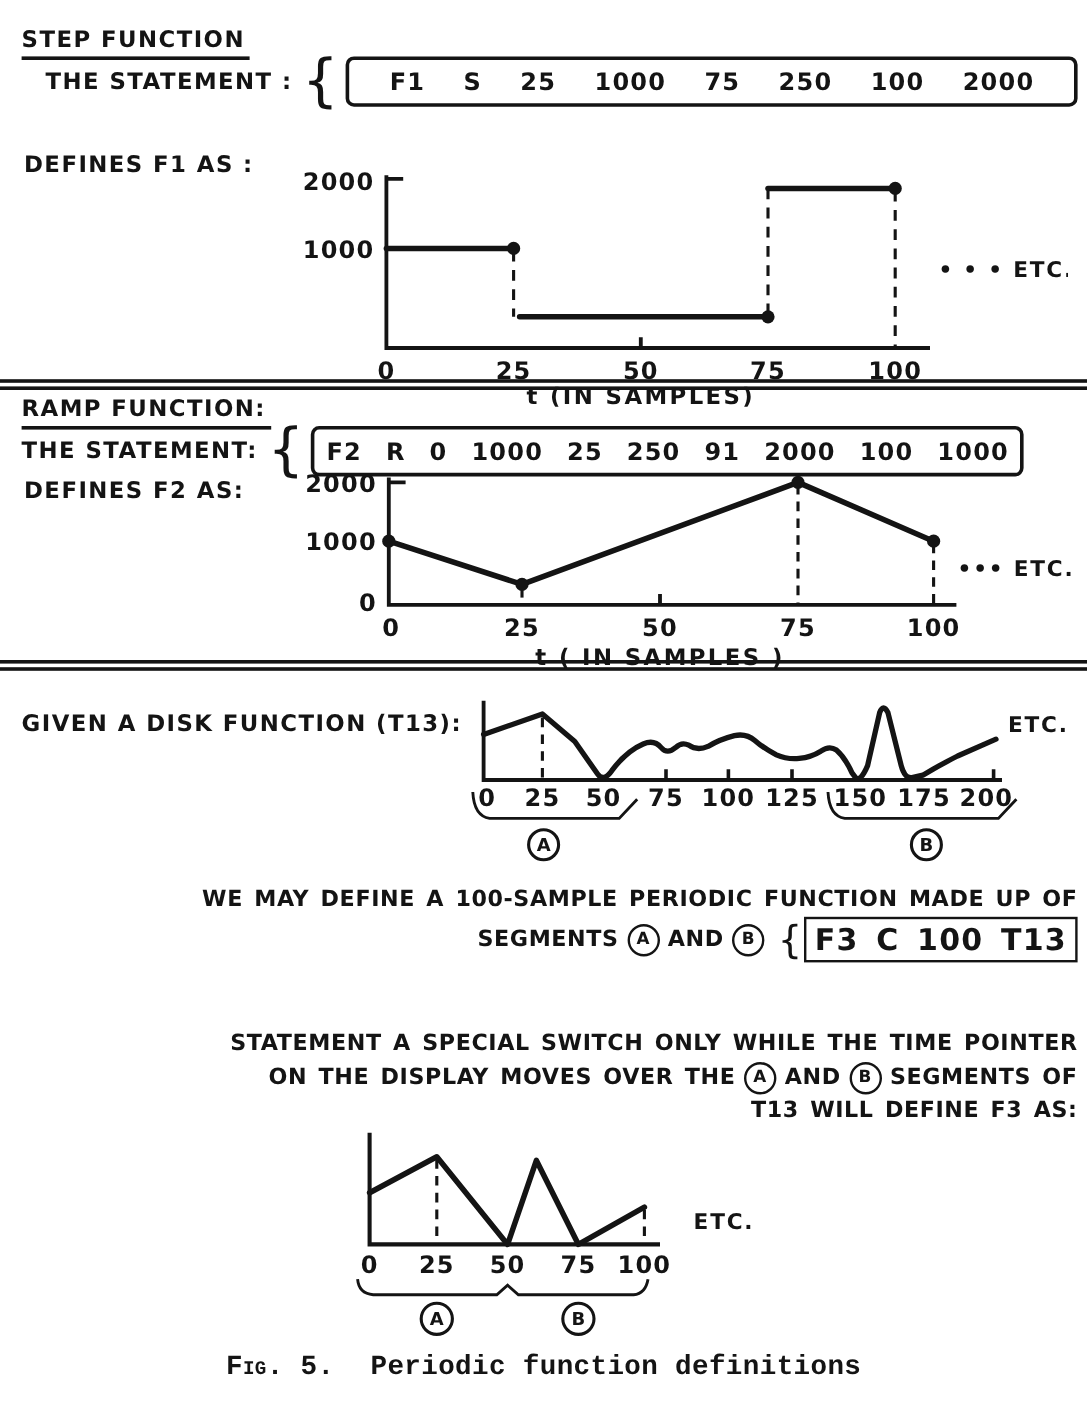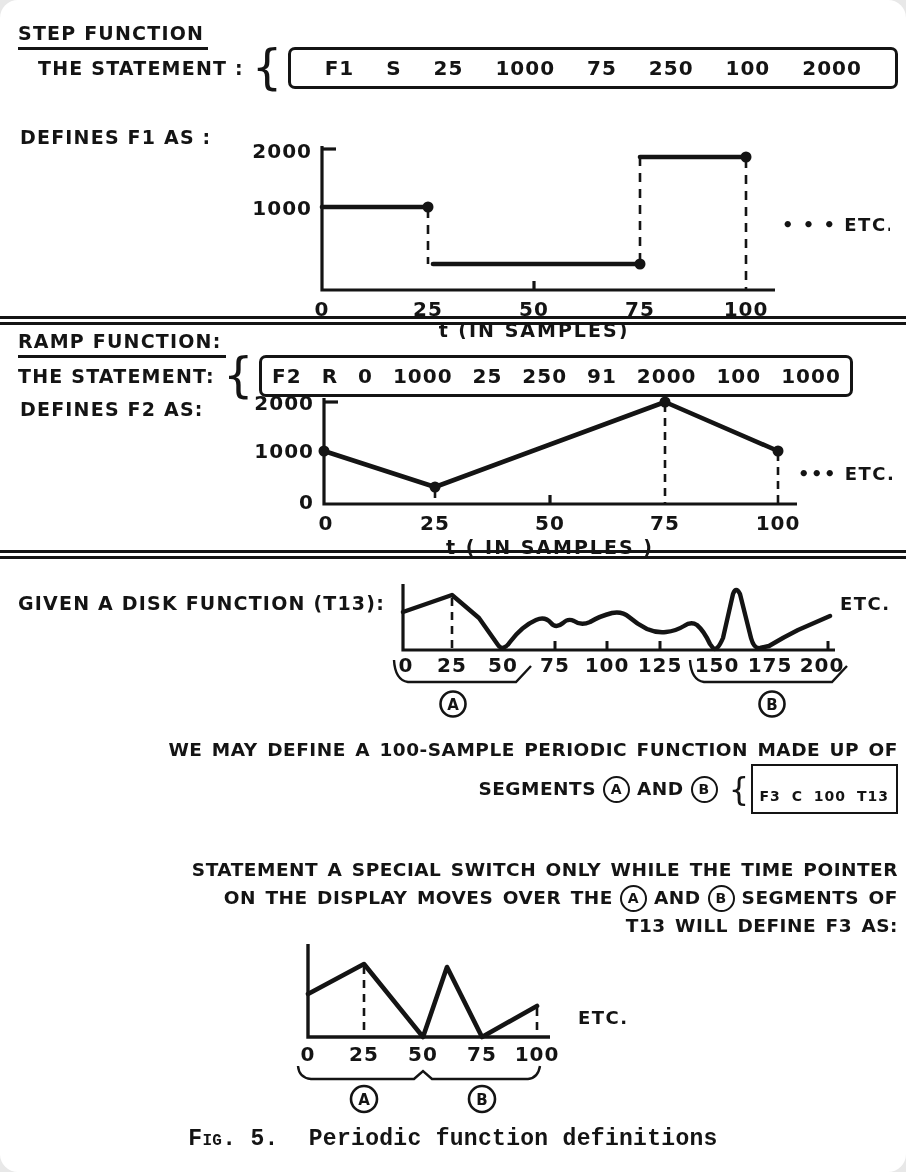--- a/index.html
+++ b/index.html
@@ -1,39 +1,38 @@
 <!DOCTYPE html>
 <html><head>
 <meta charset="utf-8">
 <style>
   html,body{margin:0;padding:0;background:#e8e8e8;}
   .page{
     position:relative; width:906px; height:1172px; background:#ffffff;
     font-family:"DejaVu Sans", sans-serif; font-weight:bold; color:#141414;
     overflow:hidden;
-    border-radius:18px;
   }
   .abs{position:absolute;}
   
   .hd{font-size:19px; letter-spacing:1.2px; white-space:nowrap;
       border-bottom:3px solid #141414; padding:0 4px 3px 0;}
   .lbl{font-size:19px; letter-spacing:1.2px; white-space:nowrap;}
   .strow{display:flex; align-items:center;}
   .brace{font-size:48px; font-weight:400; line-height:0.9; margin:0 6px 0 8px;
          font-family:"DejaVu Sans", sans-serif;}
   .brace.small{font-size:32px; margin:0 1px 0 4px;}
   .stbox{border:3px solid #141414; border-radius:7px; text-align:center;
          font-size:20px; letter-spacing:1px; display:flex; align-items:center;
          justify-content:center; white-space:nowrap;}
   .para{font-size:18.5px; letter-spacing:0.5px; word-spacing:2.5px; line-height:28px;}
   .pline{display:flex; align-items:center; white-space:nowrap;justify-content:flex-end;}
   .circ{display:inline-flex; align-items:center; justify-content:center;
         width:23px; height:23px; border:2.5px solid #141414; border-radius:50%;
         font-size:14px; margin:0 7px; flex:0 0 auto;}
-  .inlinebox{border:2.5px solid #141414; padding:16px 7px 2px 7px; font-size:14px;
+  .inlinebox{border:2.5px solid #141414; padding:4px 7px 2px 7px; font-size:25px;
              letter-spacing:1px; word-spacing:5px; white-space:nowrap;}
   .sep{left:0; width:906px; height:3px; border-top:3px solid #141414;
        border-bottom:3px solid #141414;}
   .caption{left:0; width:906px; text-align:center;
            font-family:"Liberation Serif","DejaVu Serif", serif; font-weight:bold;
            font-size:23px; letter-spacing:0.3px;}
   .caption .figno{font-variant:small-caps; margin-right:16px;}
   svg text{font-family:"DejaVu Sans", sans-serif; font-weight:bold; fill:#141414;}
   svg .tick{font-size:20px; letter-spacing:1px;}
   svg .xlab{font-size:19px; letter-spacing:2px;}

